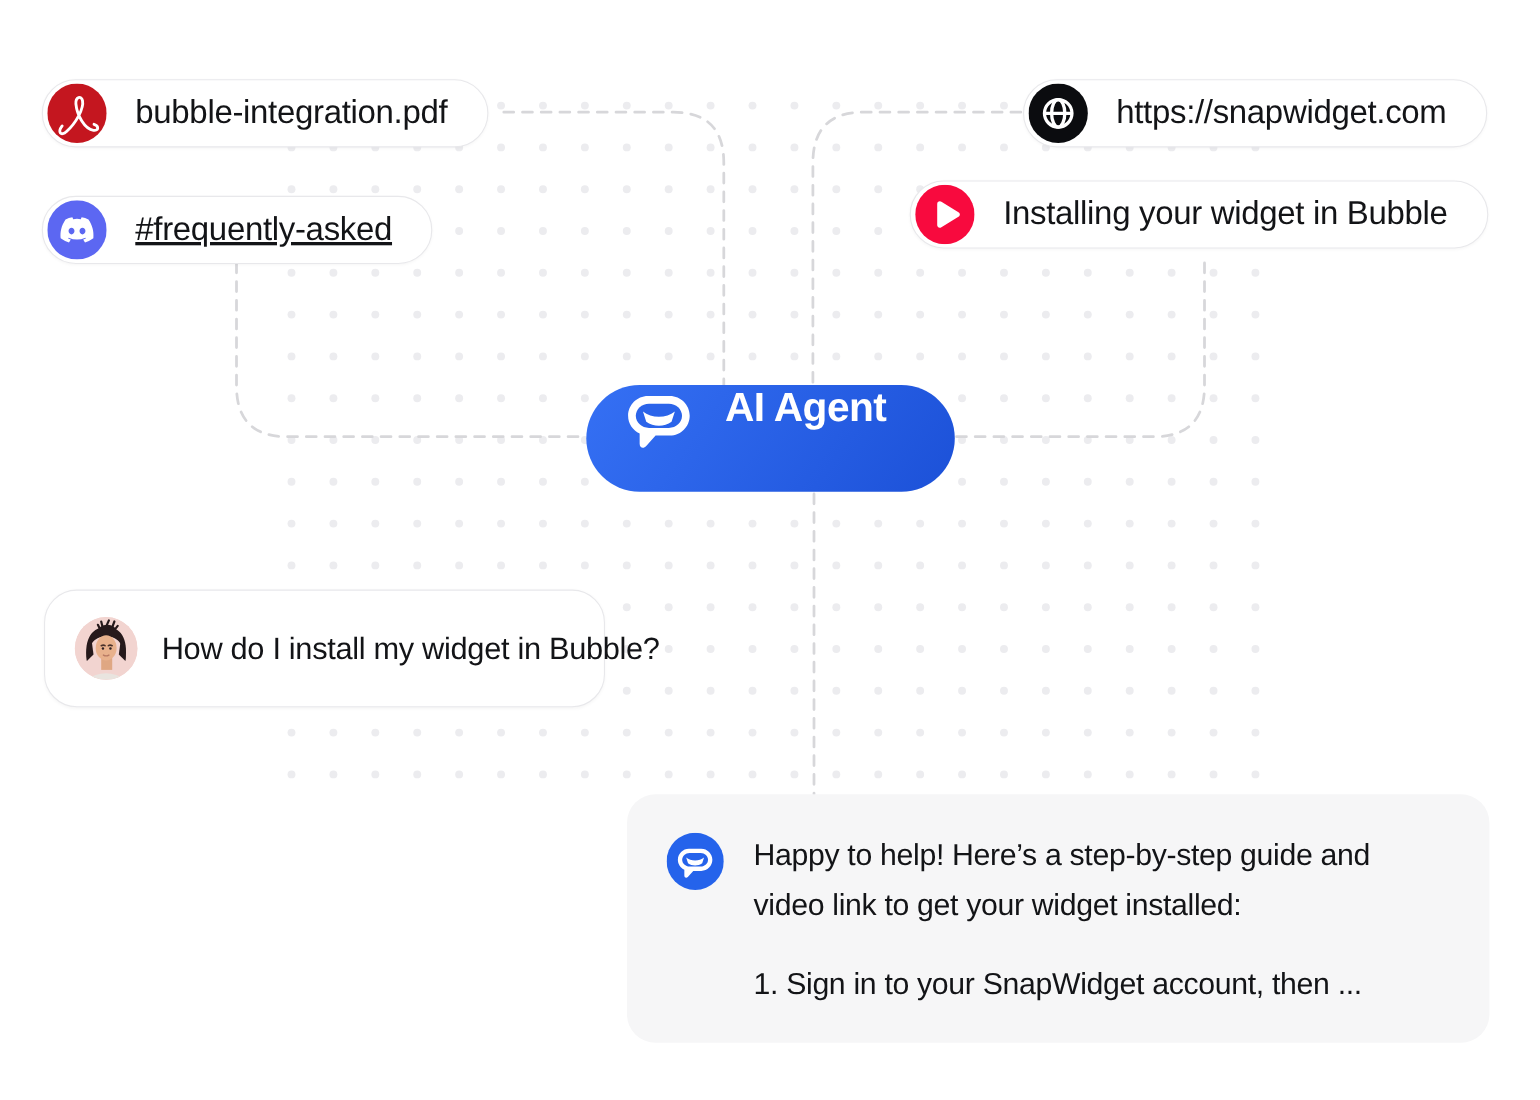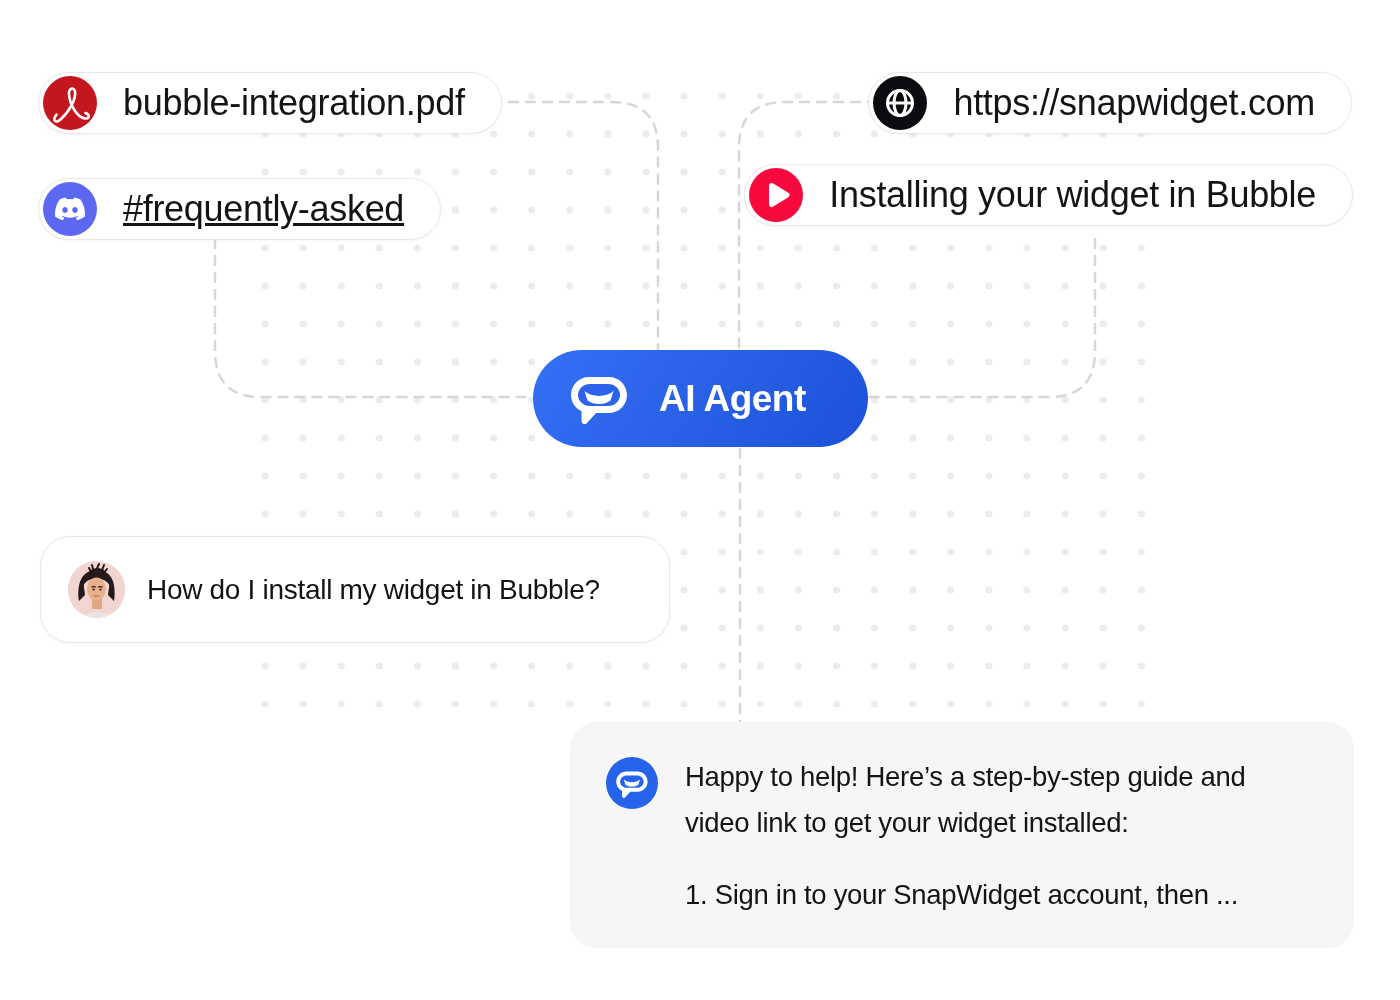--- a/index.html
+++ b/index.html
@@ -12,31 +12,31 @@
   body{width:1400px;height:1000px;position:relative;overflow:hidden;
        font-family:"Liberation Sans",sans-serif;color:var(--text);}
   svg{display:block}
   .decor{position:absolute;left:0;top:0;z-index:0;pointer-events:none;}
   .card{z-index:1;}
   .pill{position:absolute;display:flex;align-items:center;background:#fff;
         border:1.5px solid var(--card-border);border-radius:999px;height:62px;
         padding:0 36px 0 4px;gap:26px;box-sizing:border-box;
         box-shadow:0 1px 3px rgba(16,17,20,.04);white-space:nowrap;}
   .pill .ic{width:54px;height:54px;flex:0 0 auto;}
-  .pill .lbl{font-size:36px;letter-spacing:-0.3px;}
+  .pill .lbl{font-size:30px;letter-spacing:-0.3px;}
   #pill-pdf{left:38px;top:72px;}
   #pill-discord{left:38px;top:178px;text-decoration:underline;}
   #pill-globe{right:48px;top:72px;align-items:center;}
   #pill-play{right:47px;top:164px;align-items:center;}
   .agent{position:absolute;left:533px;top:350px;width:335px;height:97px;border-radius:49px;
          background:linear-gradient(125deg,var(--agent-blue-light) 0%,var(--agent-blue-dark) 100%);
-         display:flex;align-items:center;padding:0 0 0 34px;gap:28px;box-sizing:border-box;}
+         display:flex;padding:0 0 0 34px;gap:28px;box-sizing:border-box;}
   .agent .ic{width:64px;height:64px;flex:0 0 auto;}
   .agent .lbl{color:#fff;font-size:37px;font-weight:bold;letter-spacing:-0.5px;}
-  .question{position:absolute;left:40px;top:536px;width:630px;height:107px;background:#fff;
+  .question{position:absolute;left:40px;top:536px;width:510px;height:107px;background:#fff;
             border:1.5px solid var(--card-border);border-radius:30px;display:flex;align-items:center;
             gap:22px;padding:0 24px 0 27px;box-sizing:border-box;
             box-shadow:0 1px 3px rgba(16,17,20,.04);}
   .question .lbl{font-size:28px;letter-spacing:-0.3px;white-space:nowrap;}
   .avatar{width:57px;height:57px;border-radius:50%;overflow:hidden;flex:0 0 auto;background:var(--avatar-bg);}
   .answer{position:absolute;left:570px;top:722px;width:784px;height:226px;
           background:var(--answer-bg);border-radius:26px;box-sizing:border-box;}
   .answer .aicon{position:absolute;left:36px;top:35px;width:52px;height:52px;}
   .answer .txt{position:absolute;left:115px;top:32px;font-size:27.5px;line-height:46px;letter-spacing:-0.3px;}
   .answer .list{margin-top:26px;}

